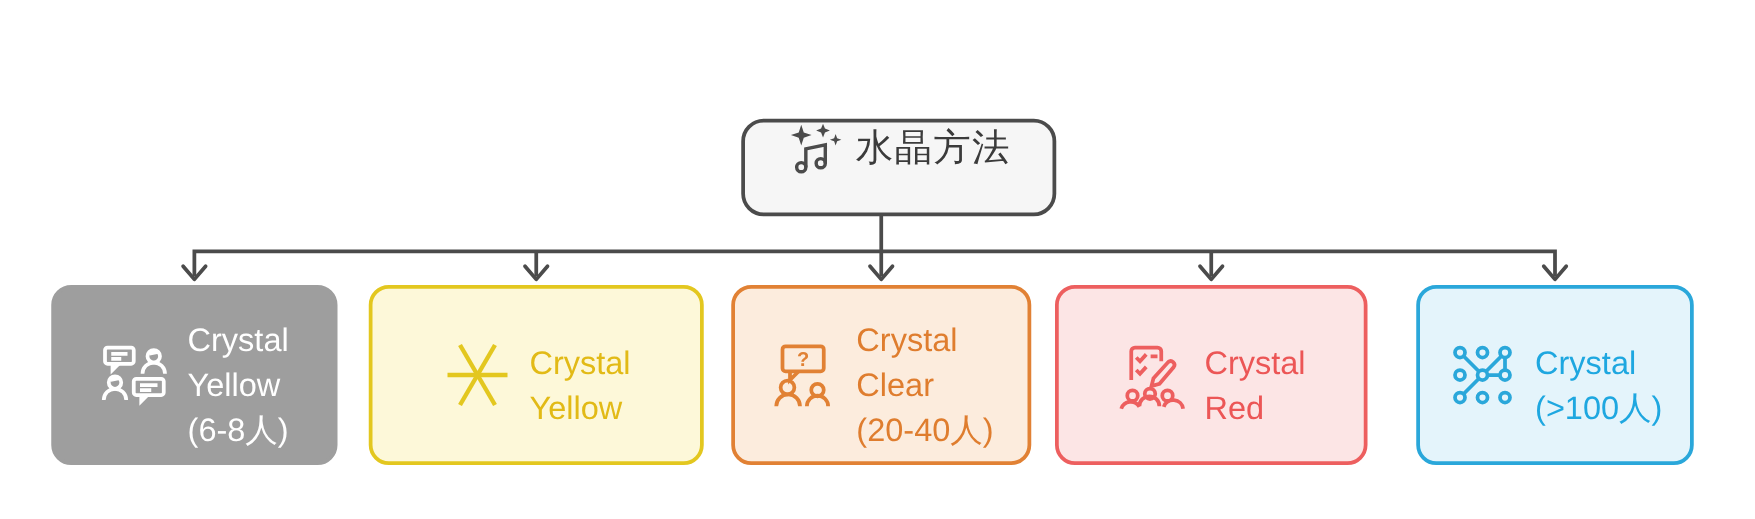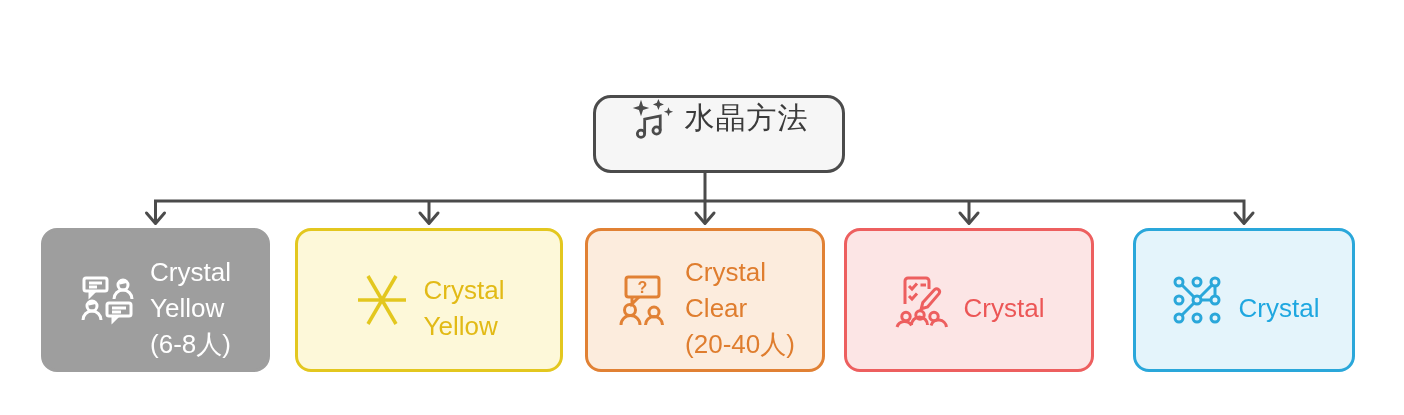--- a/index.html
+++ b/index.html
@@ -119,20 +119,21 @@
         <path d="M15 24 l3 3 l5 -5.5"></path>
         <path d="M28.8 30.6 L40.6 17.6 a3 3 0 0 1 4.4 4 L33.6 35 l-6.4 1.8 Z"></path>
         <circle cx="12" cy="44.5" r="4.2"></circle>
         <circle cx="26" cy="43" r="4.2"></circle>
         <circle cx="40" cy="44.5" r="4.2"></circle>
         <path d="M3 55 a8 8 0 0 1 14.5 -1.5 M17.5 53 a8 8 0 0 1 16 0 M37 53.5 a8 8 0 0 1 15.5 1.5"></path>
       </svg>
     </span>
     <div class="label">
       <div>Crystal</div>
+      <div>Red</div>
     </div>
   </div>
 
   <div class="card" style="left: 1133px; width: 222px; background: rgb(228, 244, 251); border-color: rgb(42, 167, 218); color: rgb(30, 167, 224); --icon: #2aa7da;">
     <span class="icon">
       <svg width="56" height="56" viewBox="0 0 56 56" fill="none" stroke="currentColor" stroke-width="3">
         <path d="M10 10 L28 28 M28 28 L46 10 M28 28 L46 28 M46 10 L46 28 M28 28 L10 46"></path>
         <g fill="#e4f4fb">
           <circle cx="10" cy="10" r="4"></circle>
             <circle cx="28" cy="10" r="4"></circle>
@@ -141,16 +142,17 @@
             <circle cx="28" cy="28" r="4"></circle>
             <circle cx="46" cy="28" r="4"></circle>
           <circle cx="10" cy="46" r="4"></circle>
             <circle cx="28" cy="46" r="4"></circle>
             <circle cx="46" cy="46" r="4"></circle>
         </g>
       </svg>
     </span>
     <div class="label">
       <div>Crystal</div>
+      <div>(&gt;100人)</div>
     </div>
   </div>
 
 </div>
 
 </body></html>

